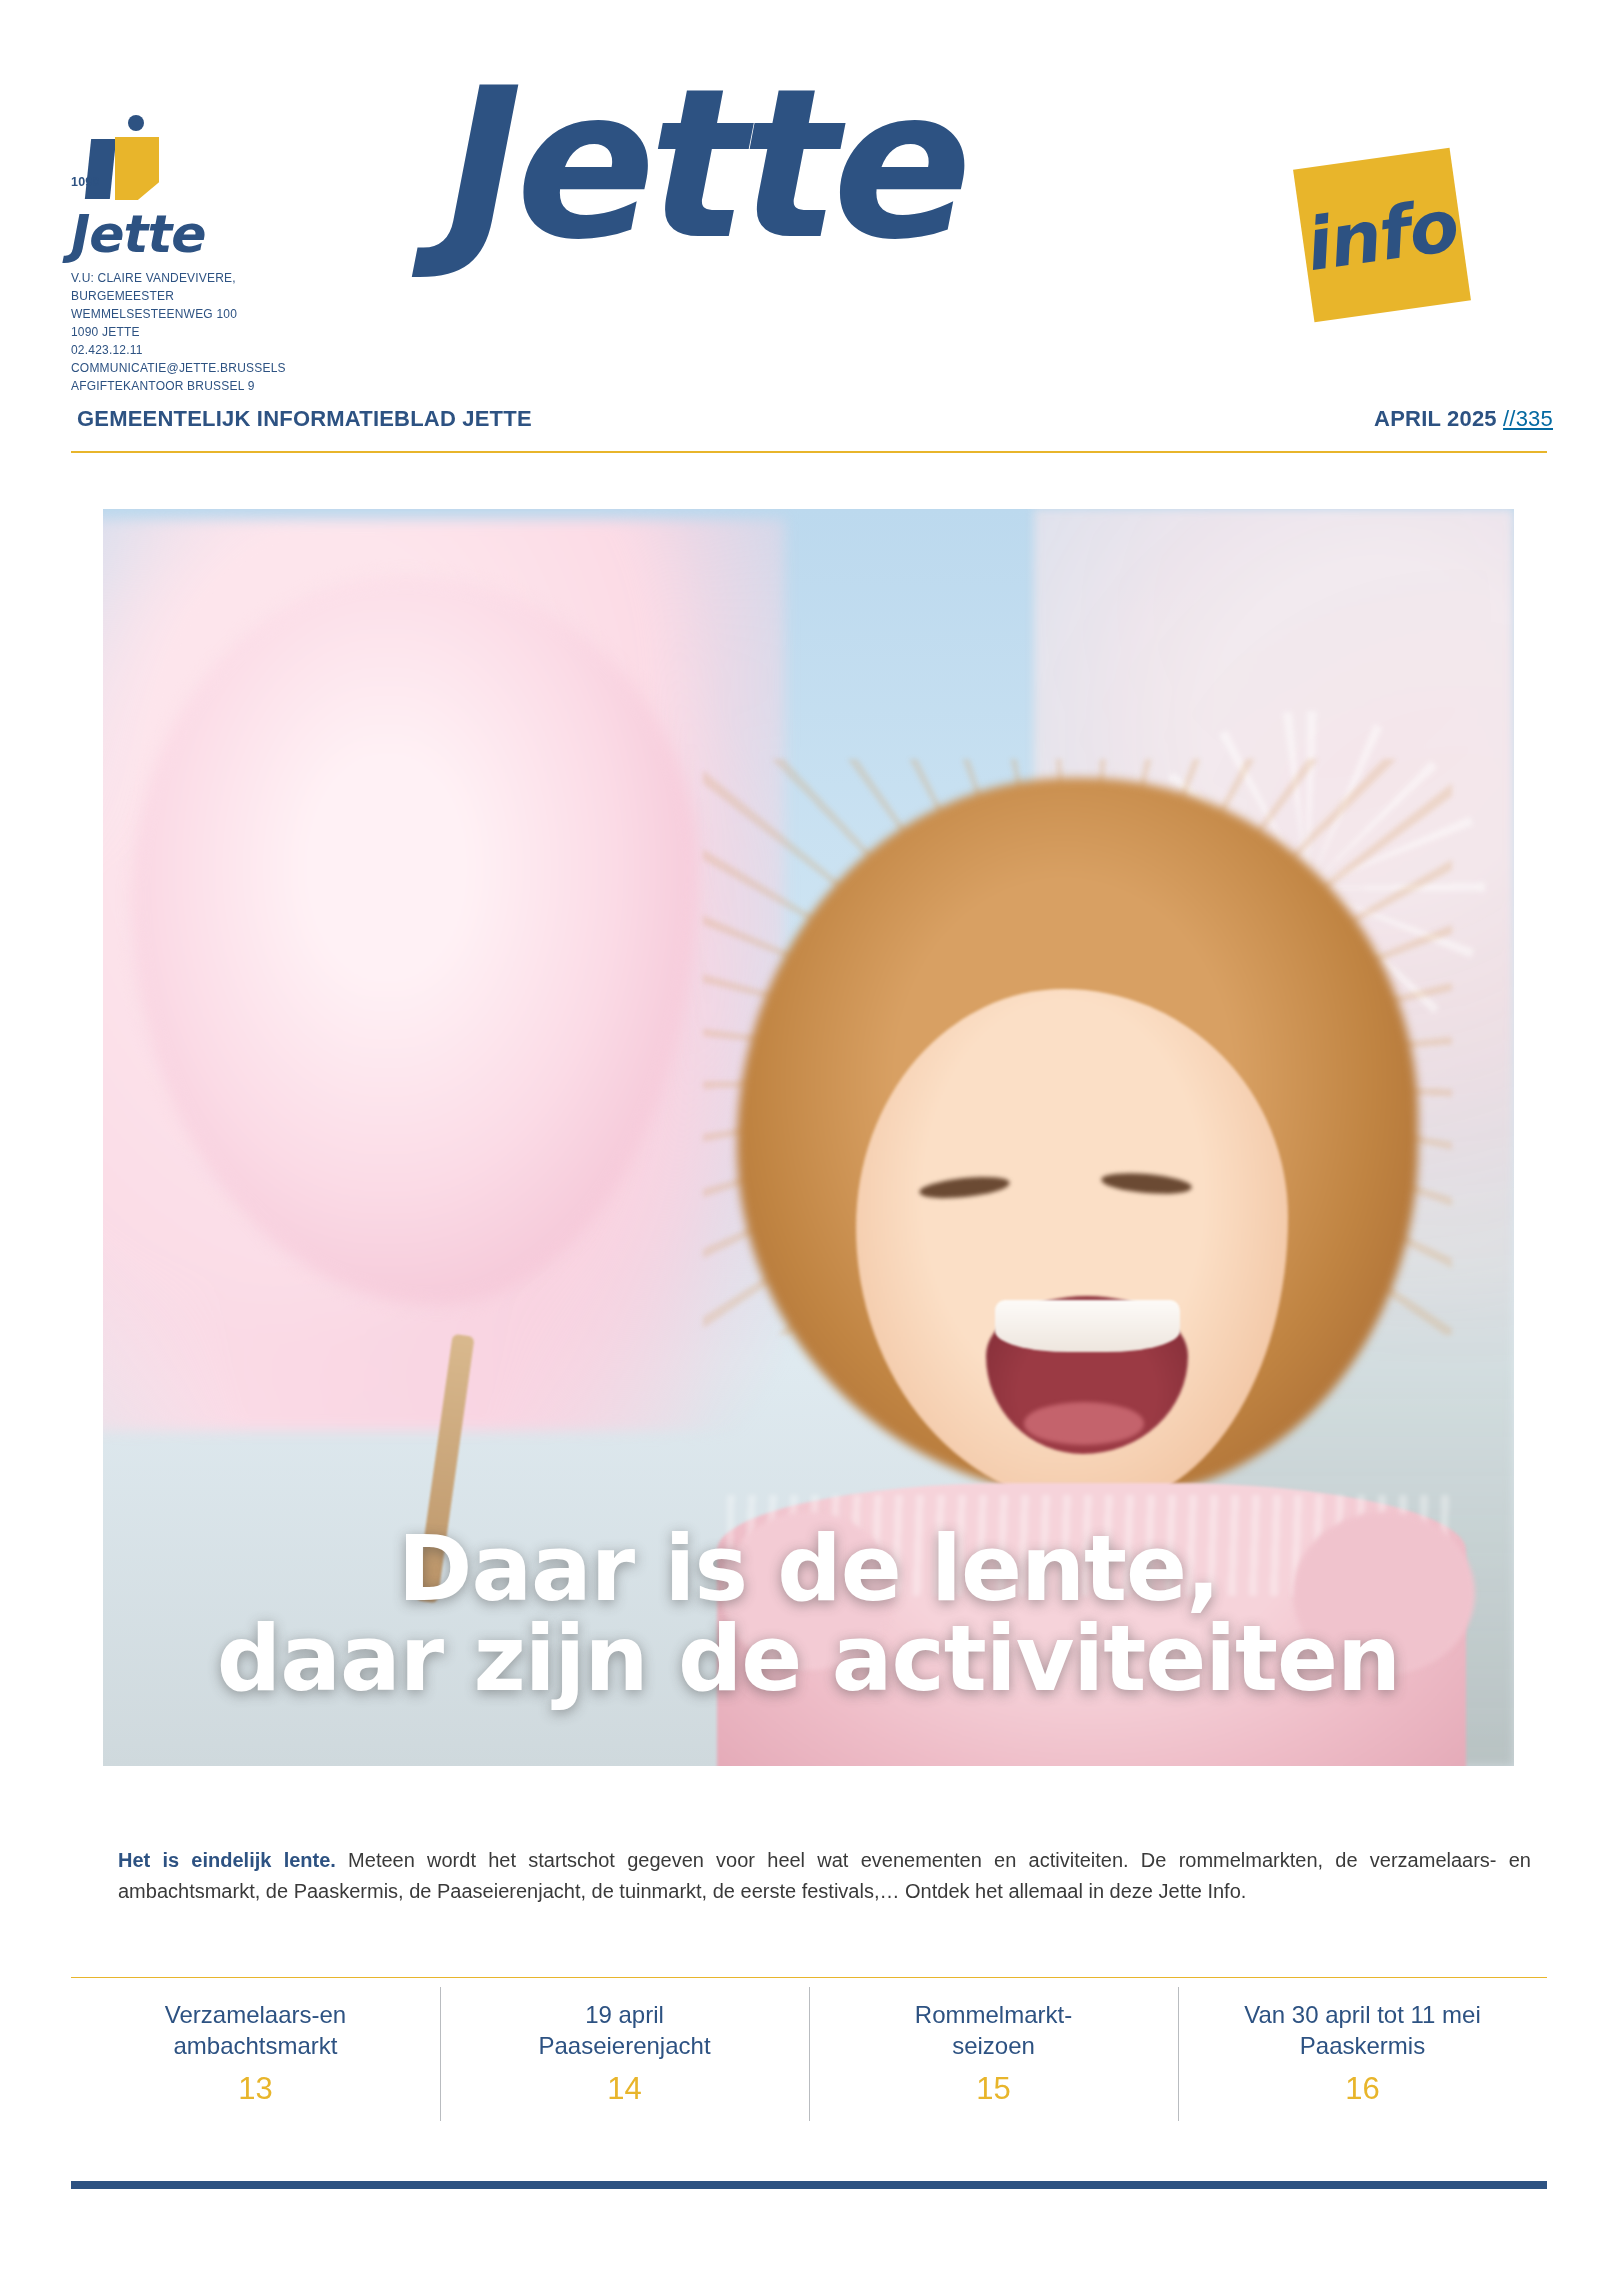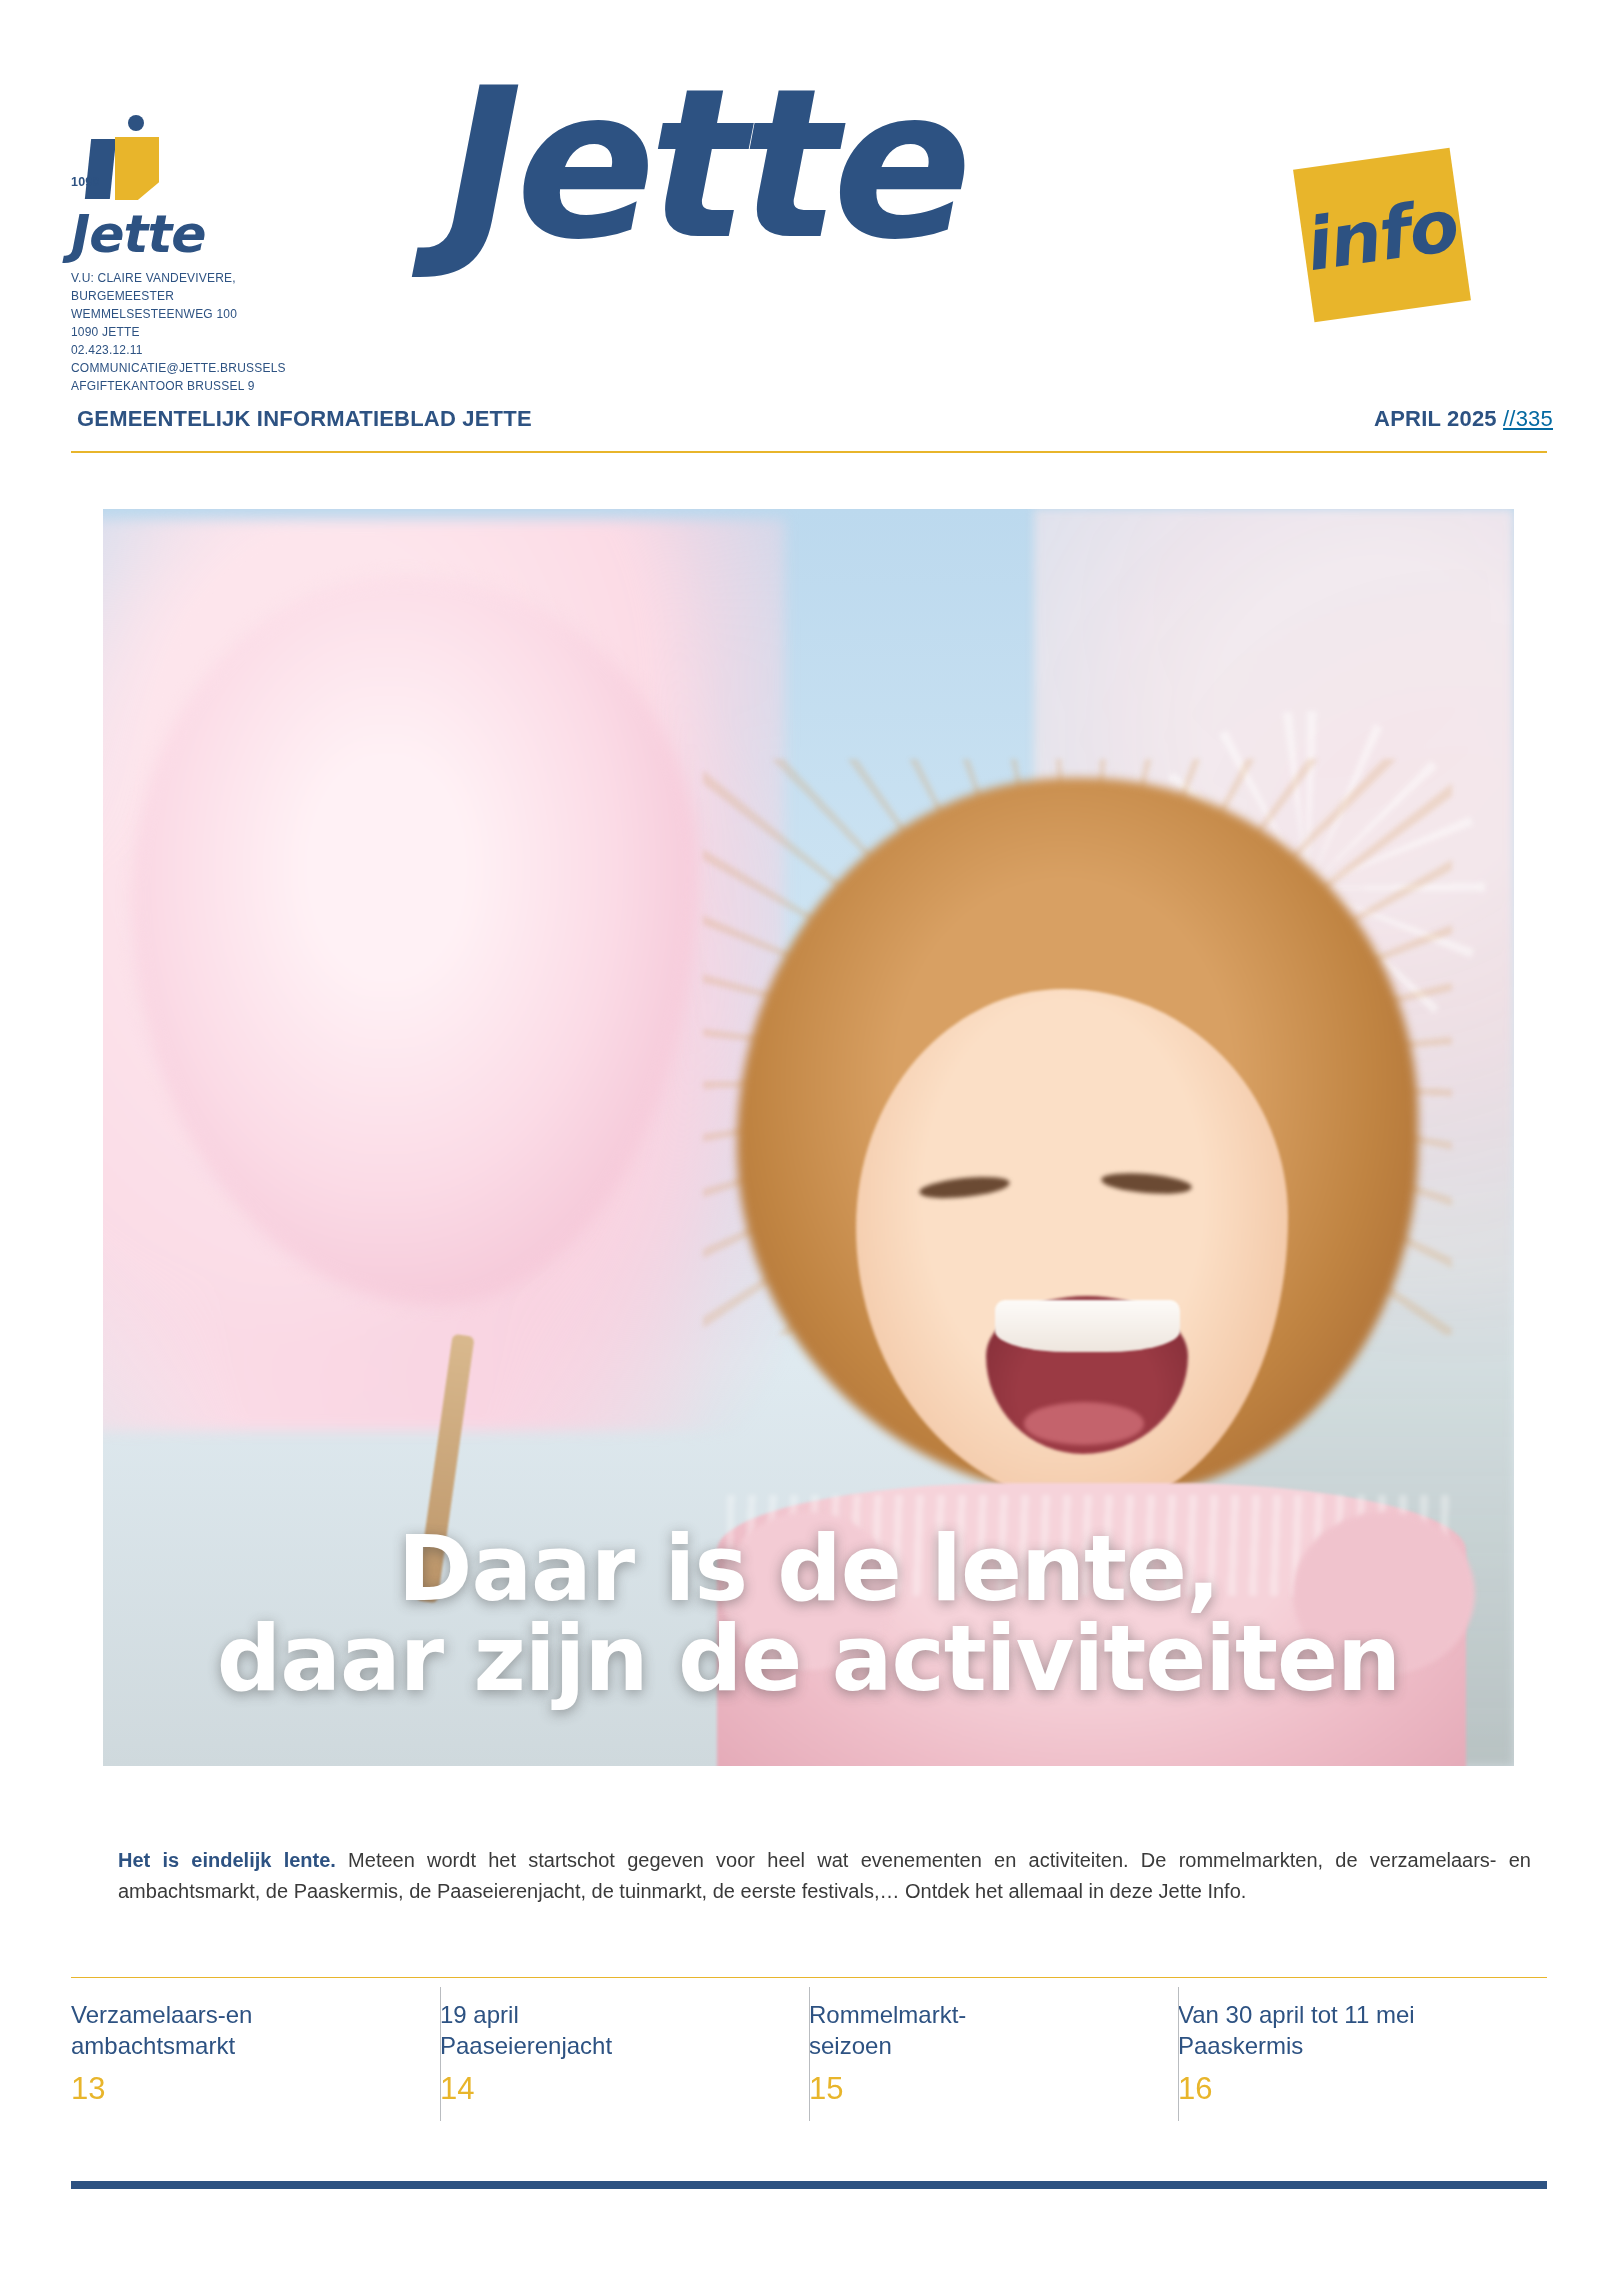--- a/index.html
+++ b/index.html
@@ -400,21 +400,21 @@
     top: 1977px;
     width: 1476px;
     height: 178px;
     border-top: 1.9px solid #e8b52b;
     display: flex;
   }
   .teaser {
     flex: 1;
     position: relative;
     padding-top: 22px;
-    text-align: left;
+    text-align: center;
   }
   .teaser + .teaser::before {
     content: "";
     position: absolute;
     left: 0;
     top: 8.6px;
     width: 1.4px;
     height: 134px;
     background: #b9bcc0;
   }

